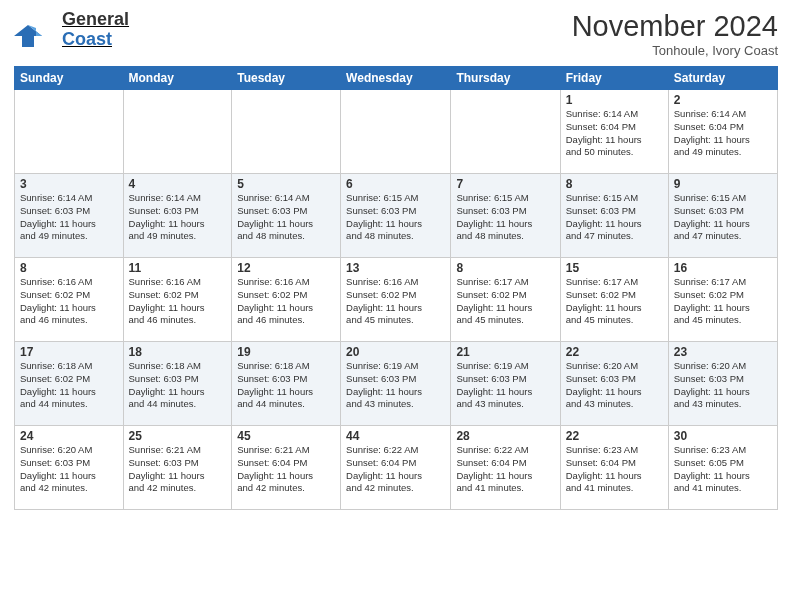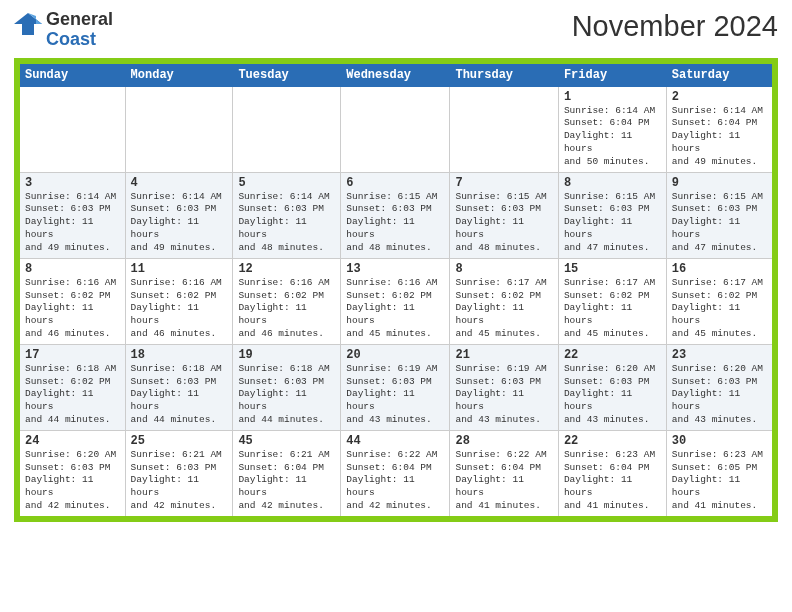--- a/index.html
+++ b/index.html
@@ -17,22 +17,23 @@
       padding: 10px 14px 10px 14px;
     }
     .header {
       display: flex;
       justify-content: space-between;
       align-items: flex-start;
       margin-bottom: 8px;
     }
     .logo {
       display: flex;
-      align-items: flex-start;
-      gap: 4px;
+      align-items: flex-end;
+      gap: 20px;
+      text-decoration: underline;
     }
     .logo-text {
       font-size: 18px;
       font-weight: bold;
       line-height: 1.1;
     }
     .logo-text .general { color: #333; }
     .logo-text .blue { color: #2a6db5; }
     .logo-icon {
       width: 28px;
@@ -46,22 +47,21 @@
       color: #333;
       font-weight: normal;
     }
     .location {
       font-size: 13px;
       color: #555;
     }
     .calendar {
       width: 100%;
       border-collapse: collapse;
-      border: 6px solid #84cc16;
-      font-family: Liberation Mono, monospace;
+      border: 1px solid #84cc16;
     }
     .calendar th {
       background: #2a6db5;
       color: #fff;
       font-size: 12px;
       font-weight: bold;
       padding: 4px 5px;
       text-align: left;
       border: 1px solid #2a6db5;
     }
@@ -111,20 +111,21 @@
         <polygon points="14,3 28,14 20,14 20,25 8,25 8,14 0,14" fill="#2a6db5"></polygon>
         <polygon points="14,3 28,14 22,14 22,6" fill="#5ba3e0"></polygon>
       </svg>
       <div class="logo-text">
         <span class="general">General</span><br>
         <span class="blue">Coast</span>
       </div>
     </div>
     <div class="title-block">
       <div class="month-title">November 2024</div>
+      <div class="location">Tonhoule, Ivory Coast</div>
     </div>
   </div>
 
   <table class="calendar">
     <thead>
       <tr>
         <th>Sunday</th>
         <th>Monday</th>
         <th>Tuesday</th>
         <th>Wednesday</th>

